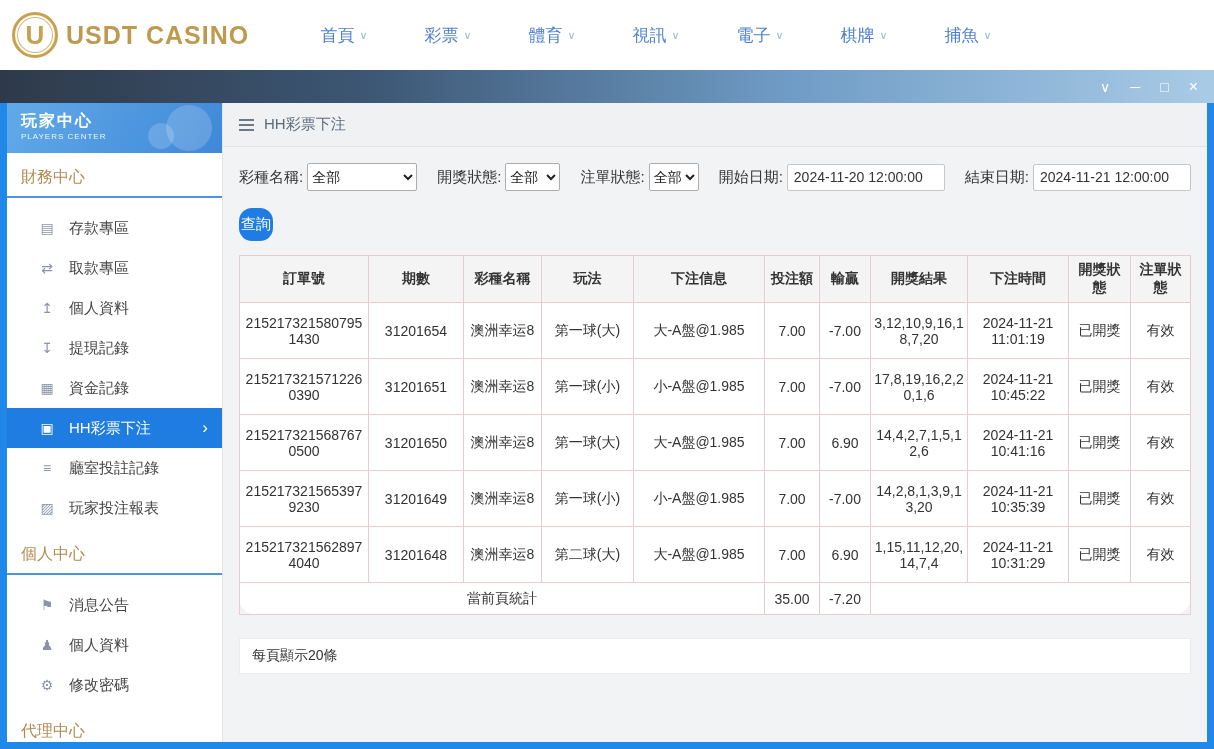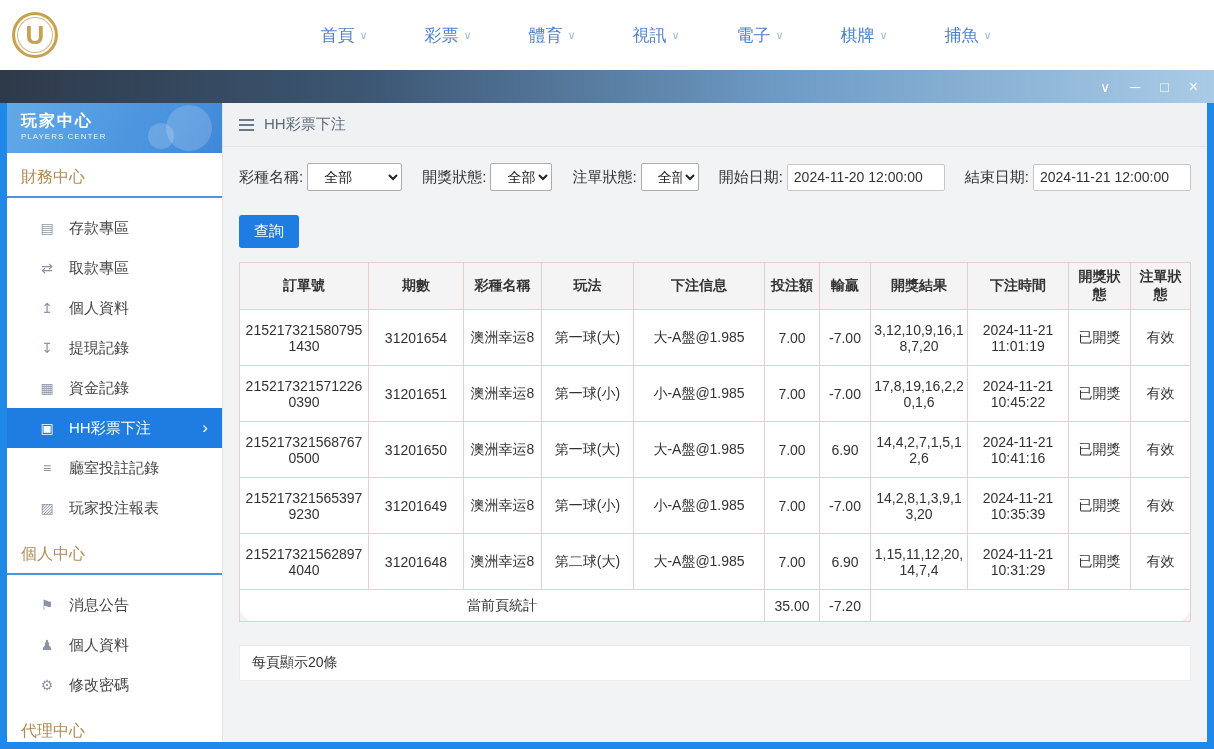--- a/index.html
+++ b/index.html
@@ -48,26 +48,26 @@
   .content { flex:1; display:flex; flex-direction:column; overflow:hidden; }
   .content-title { height:44px; background:#f0f1f2; border-bottom:1px solid #e2e3e5;
     display:flex; align-items:center; padding:0 16px; gap:10px; color:#5a6b7d; font-size:15px; flex-shrink:0; }
   .menu-ico { display:inline-block; width:15px; }
   .menu-ico i { display:block; height:2px; background:#6b7a8a; margin:3px 0; }
 
   .filters { padding:16px 16px 0; font-size:15px; color:#333; }
   .filter-row { display:flex; align-items:center; white-space:nowrap; }
   .filter-row label { margin-right:4px; }
   .filter-row .gap { margin-left:20px; }
-  select { height:28px; border:1px solid #adadad; background:#fff; font-size:14px; color:#222; border-radius:2px;padding-left:12px; }
+  select { height:28px; border:1px solid #adadad; background:#fff; font-size:14px; color:#222; border-radius:2px; }
   .sel-lottery { width:132px; } .sel-mid { width:66px; } .sel-small { width:58px; }
   .date-input { width:158px; height:27px; border:1px solid #c7c7c7; font-size:14px; padding:0 6px;
     color:#333; border-radius:2px; font-family:"Liberation Sans",sans-serif; }
-  .search-btn { margin-top:24px; background:#1e7ce2; color:#fff; border:none; border-radius:3px;
-    font-size:15px; padding:7px 15px; cursor:pointer; font-family:"Liberation Sans",sans-serif; }
+  .search-btn { margin-top:17px; background:#1e7ce2; color:#fff; border:none; border-radius:13px;
+    font-size:15px; padding:7px 2px; cursor:pointer; font-family:"Liberation Sans",sans-serif; }
 
   .table-area { margin:14px 16px 13px; background:#fff;border-radius:18px; }
   table { width:100%; border-collapse:collapse; table-layout:fixed; font-size:14px; color:#333; }
   th,td { border:1px solid #e7cdcd; text-align:center; padding:5px 3px; overflow:hidden; }
   th { background:#f4f4f4; font-weight:bold; height:40px; font-size:14px; }
   tbody td { height:56px; }
   td.break { word-break:break-all; }
   tr.summary td { height:32px; }
 
   .table-footer { margin:10px 16px; background:#fff; border:1px solid #ececec;
@@ -78,20 +78,21 @@
   .pg-current { min-width:18px; height:18px; background:#a5bdd9; color:#fff; display:flex;
     align-items:center; justify-content:center; border:1px solid #87a8cc; font-size:13px; padding:0 3px; }
   .jump-input { width:32px; height:22px; border:1px solid #9cb8d8; border-radius:2px; }
 </style>
 </head>
 <body>
 
 <header class="topbar">
   <div class="logo">
     <div class="logo-circle">U</div>
+    <div class="logo-text">USDT CASINO</div>
   </div>
   <nav class="topnav">
     <div class="nav-item">
       <span>首頁</span>
       <span class="nav-caret">∨</span>
     </div>
     <div class="nav-item">
       <span>彩票</span>
       <span class="nav-caret">∨</span>
     </div>

